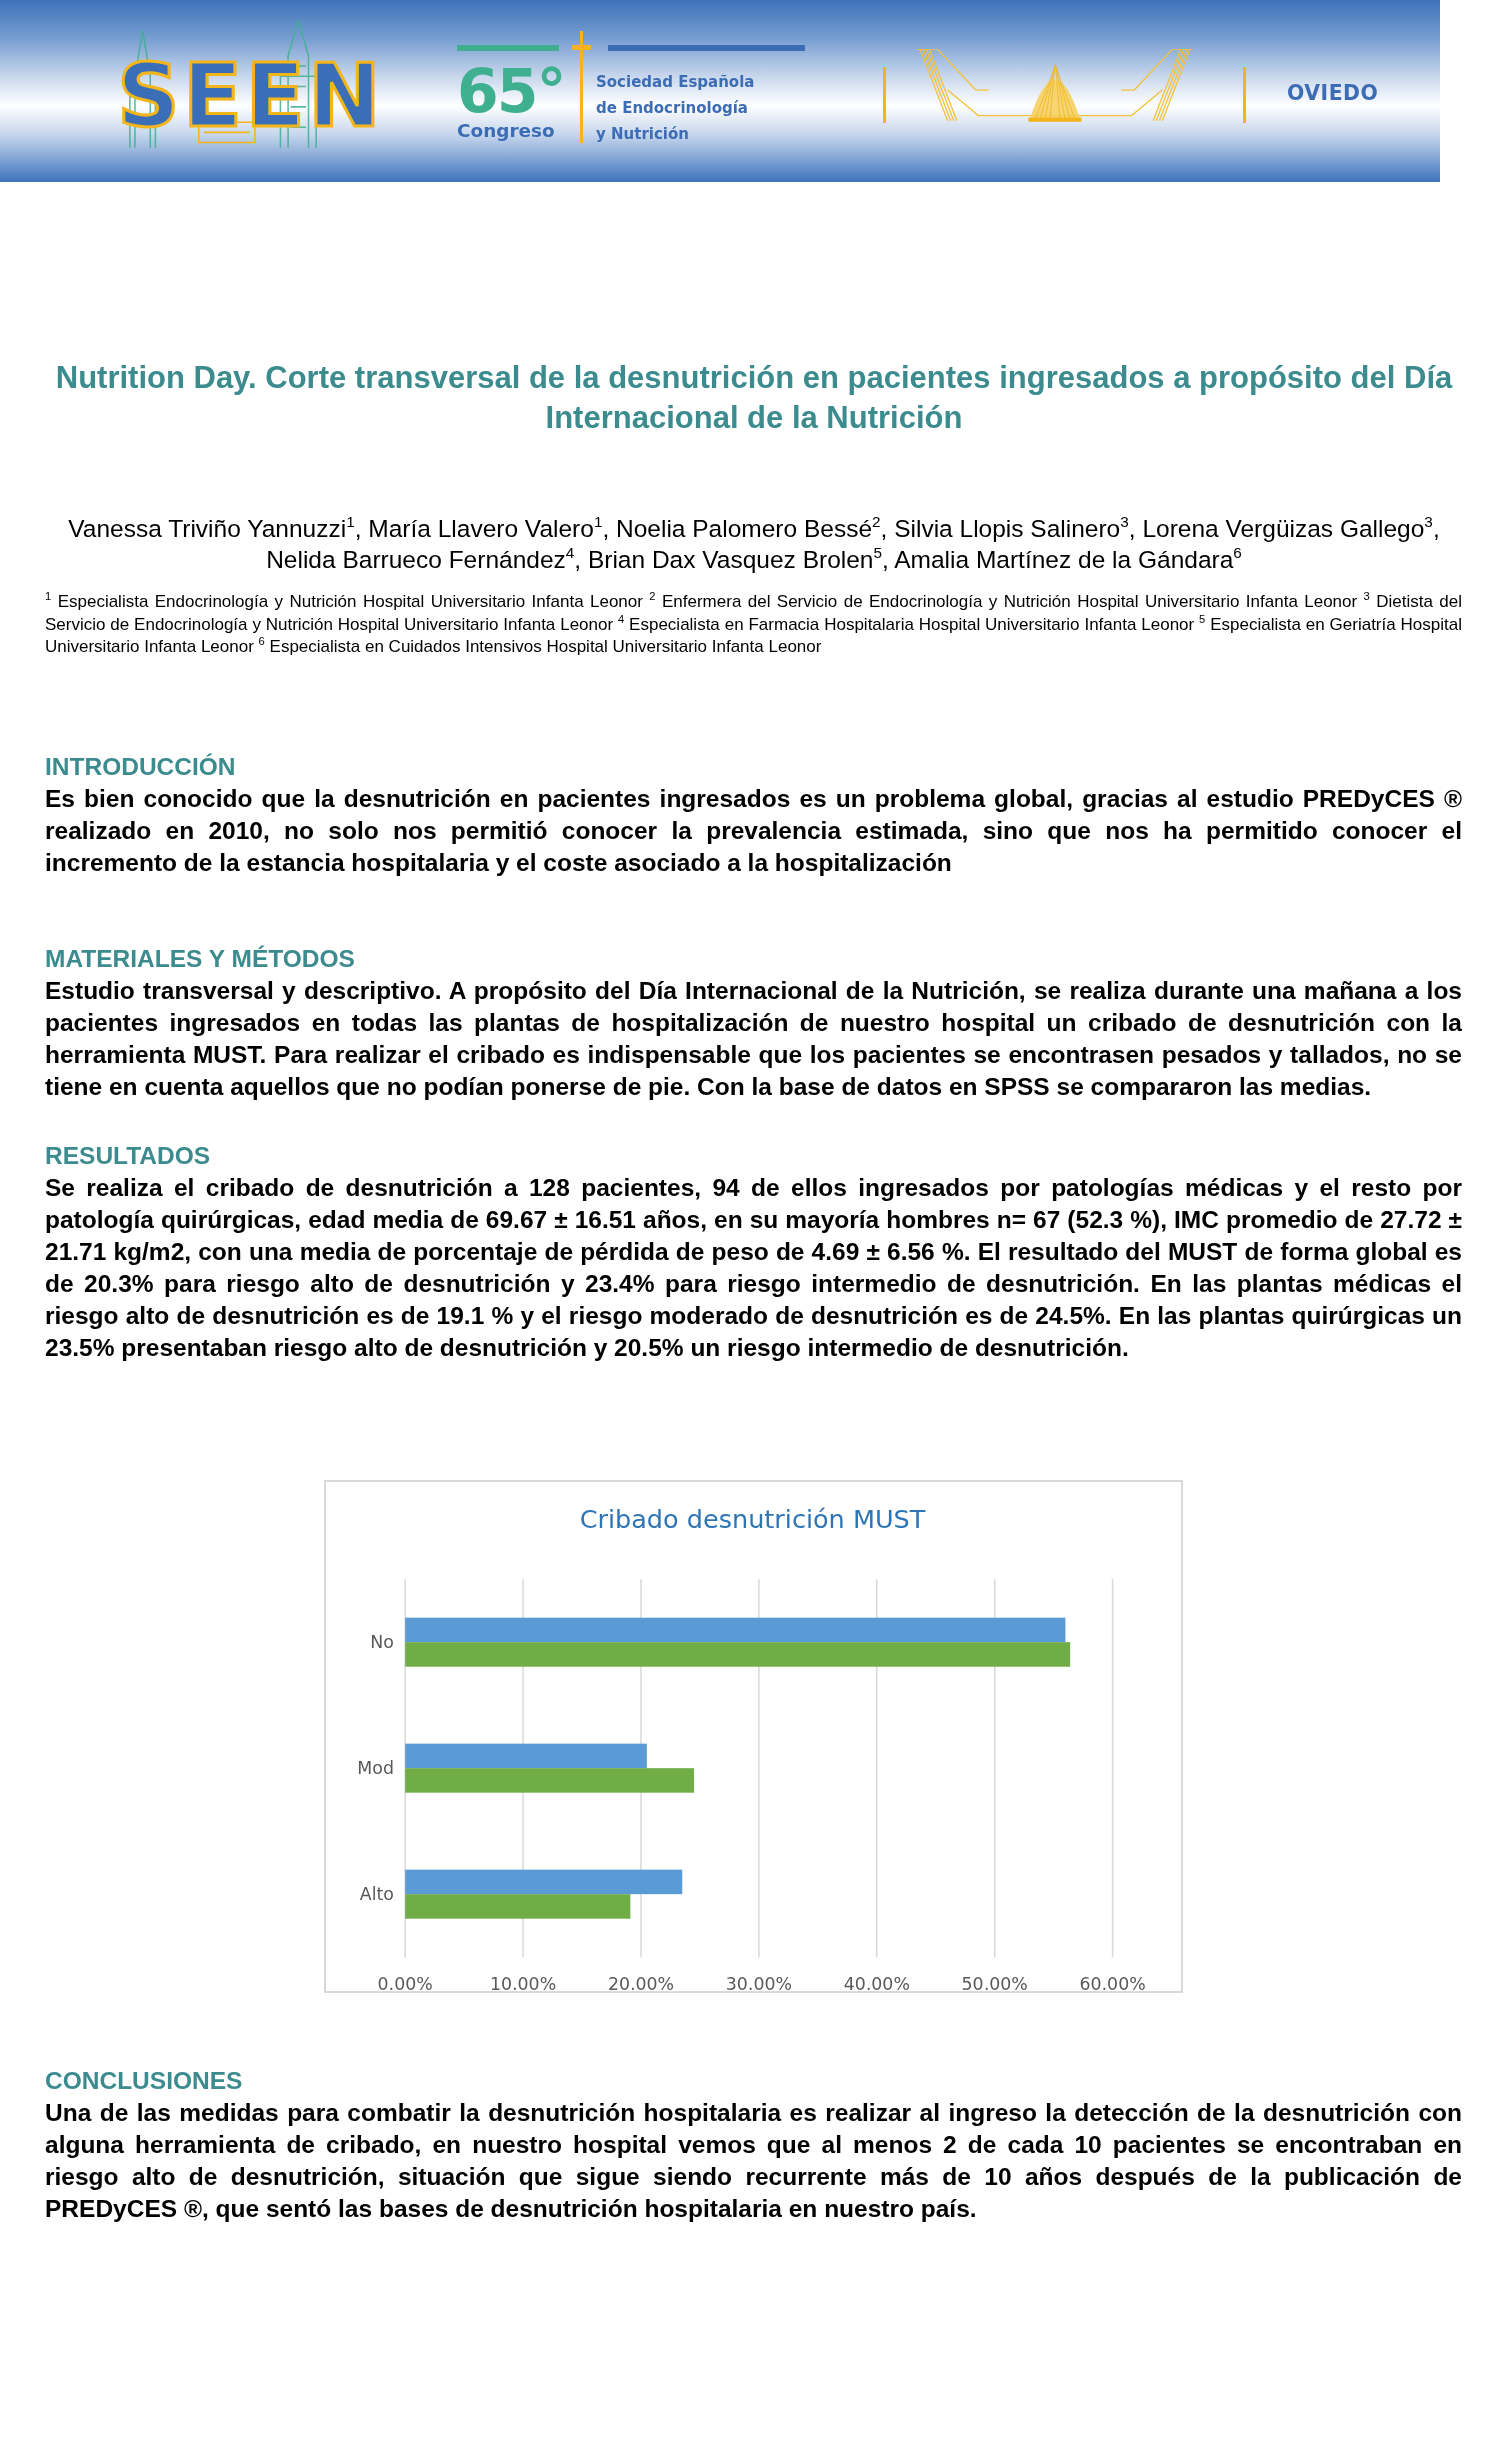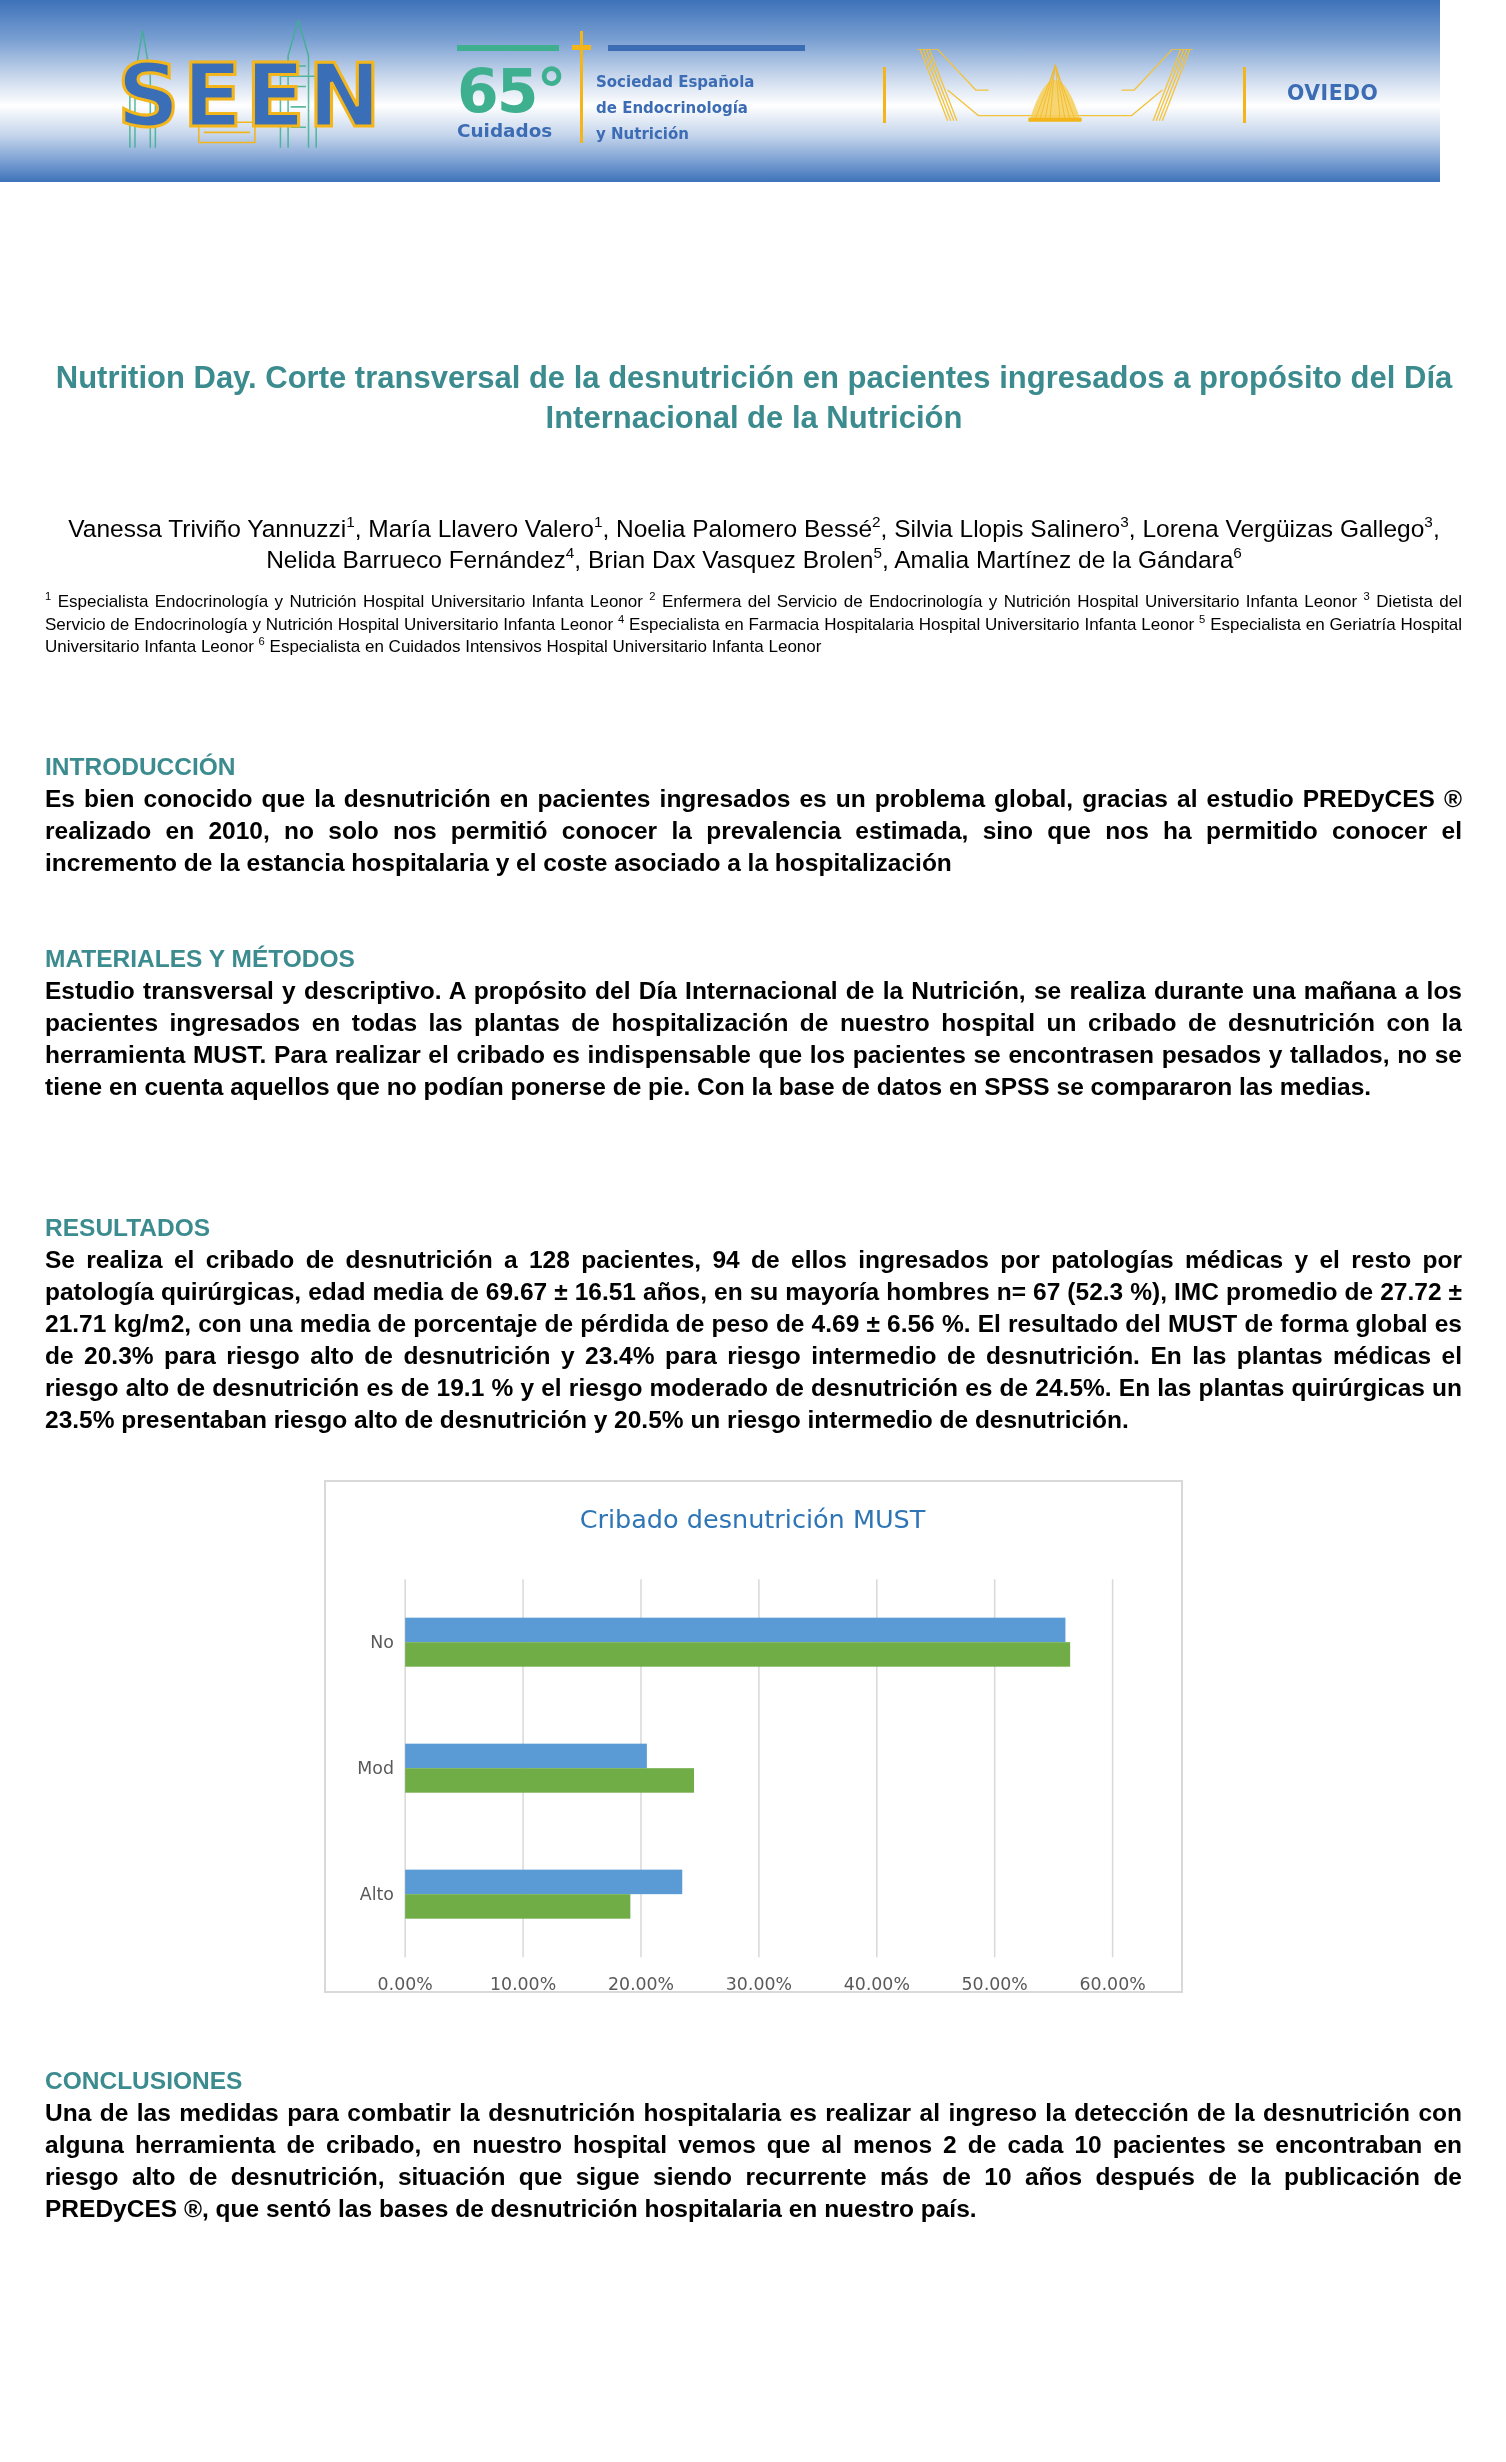--- a/index.html
+++ b/index.html
@@ -60,21 +60,21 @@
   .affiliations sup { font-size: 11.2px; vertical-align: 7.2px; line-height: 0; }
 
   
   .section { position: absolute; left: 45px; width: 1417px; }
   .section h2 {
     color: #3b8b8f; font-weight: bold; font-size: 24.5px; line-height: 32px; margin-bottom: 0;
   }
   .section p { font-size: 24.5px; line-height: 32px; text-align: justify; font-weight: bold; }
   .sec-intro { top: 751px; }
   .sec-methods { top: 943px; }
-  .sec-results { top: 1212px; }
+  .sec-results { top: 1140px; }
   .sec-concl { top: 2065px; }
 
   
   .chart-box {
     position: absolute; left: 324px; top: 1480px; width: 859px; height: 513px;
     border: 2.6px solid #d9d9d9; background: #ffffff;
   }
   .chart-box svg { position: absolute; left: 0; top: 0; }
   .chart-title-text { font-family: "DejaVu Sans", sans-serif; font-size: 50px; fill: #2e75b6; }
   .axis-text { font-family: "DejaVu Sans", sans-serif; font-size: 34px; fill: #595959; }
@@ -100,21 +100,21 @@
     </svg>
     <div class="sen-letters">SEEN</div>
   </div>
 
   <div class="congress-block">
     <div class="cb-line-green"></div>
     <div class="cb-line-blue"></div>
     <div class="cb-vert-gold"></div>
     <div class="cb-cross-gold"></div>
     <div class="cb-65">65°</div>
-    <div class="cb-congreso">Cuidados</div>
+    <div class="cb-congreso">Congreso</div>
     <div class="cb-society">
       <div>Sociedad Española</div>
       <div>de Endocrinología</div>
       <div>y Nutrición</div>
     </div>
   </div>
 
   <div class="gold-bar b1"></div>
   <svg class="bridge-logo" width="276" height="77" viewBox="0 0 540 150">
     <g stroke="#f3c23a" stroke-width="2.5" fill="none">

